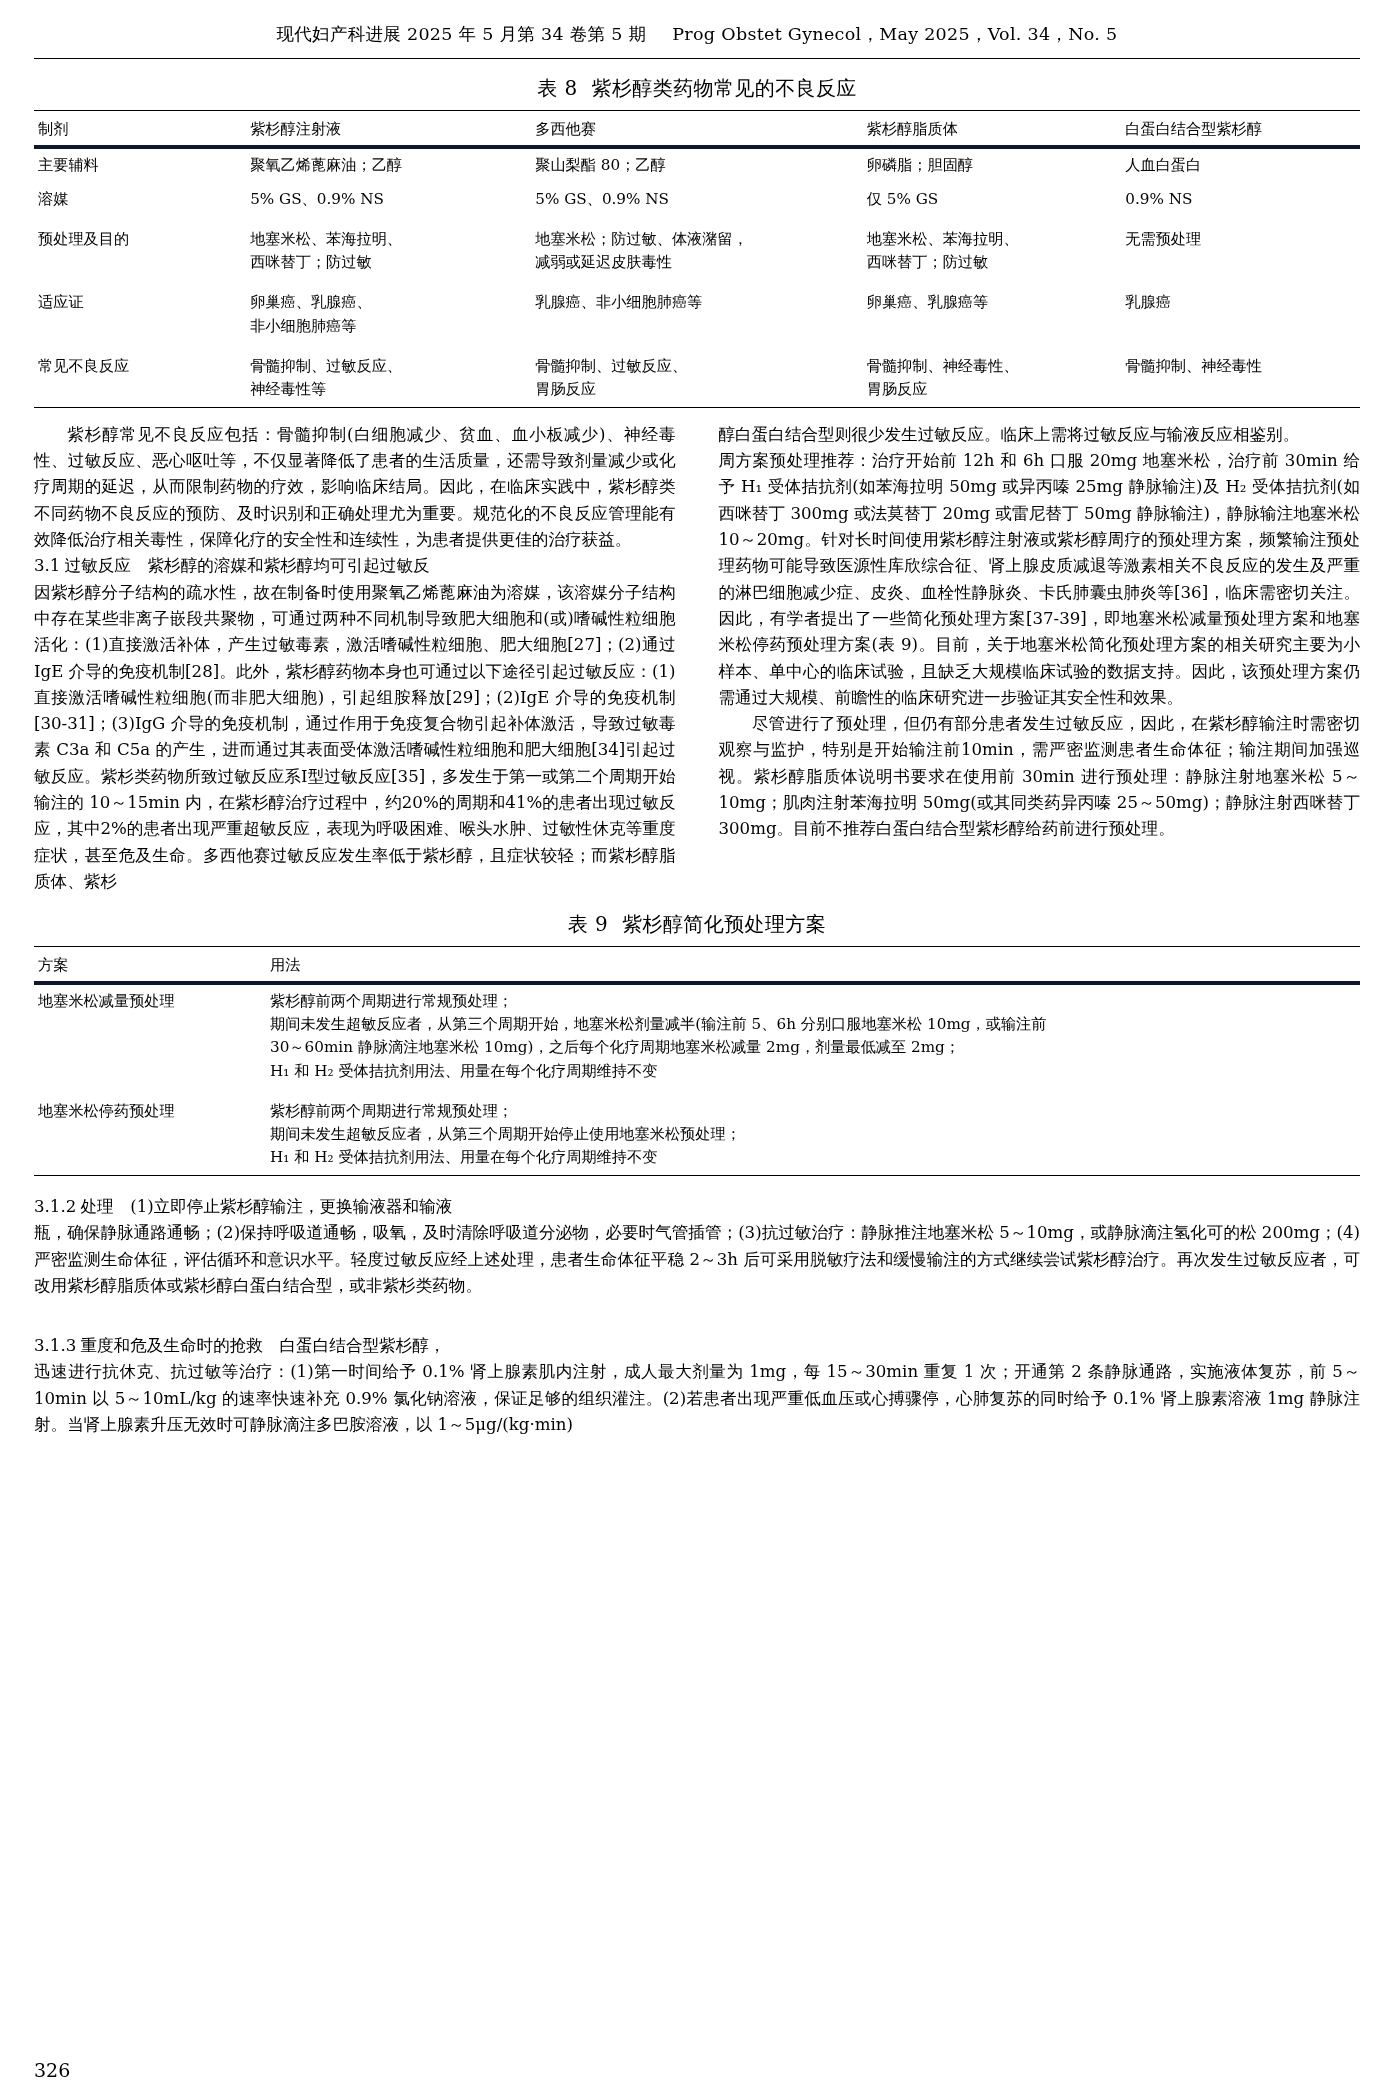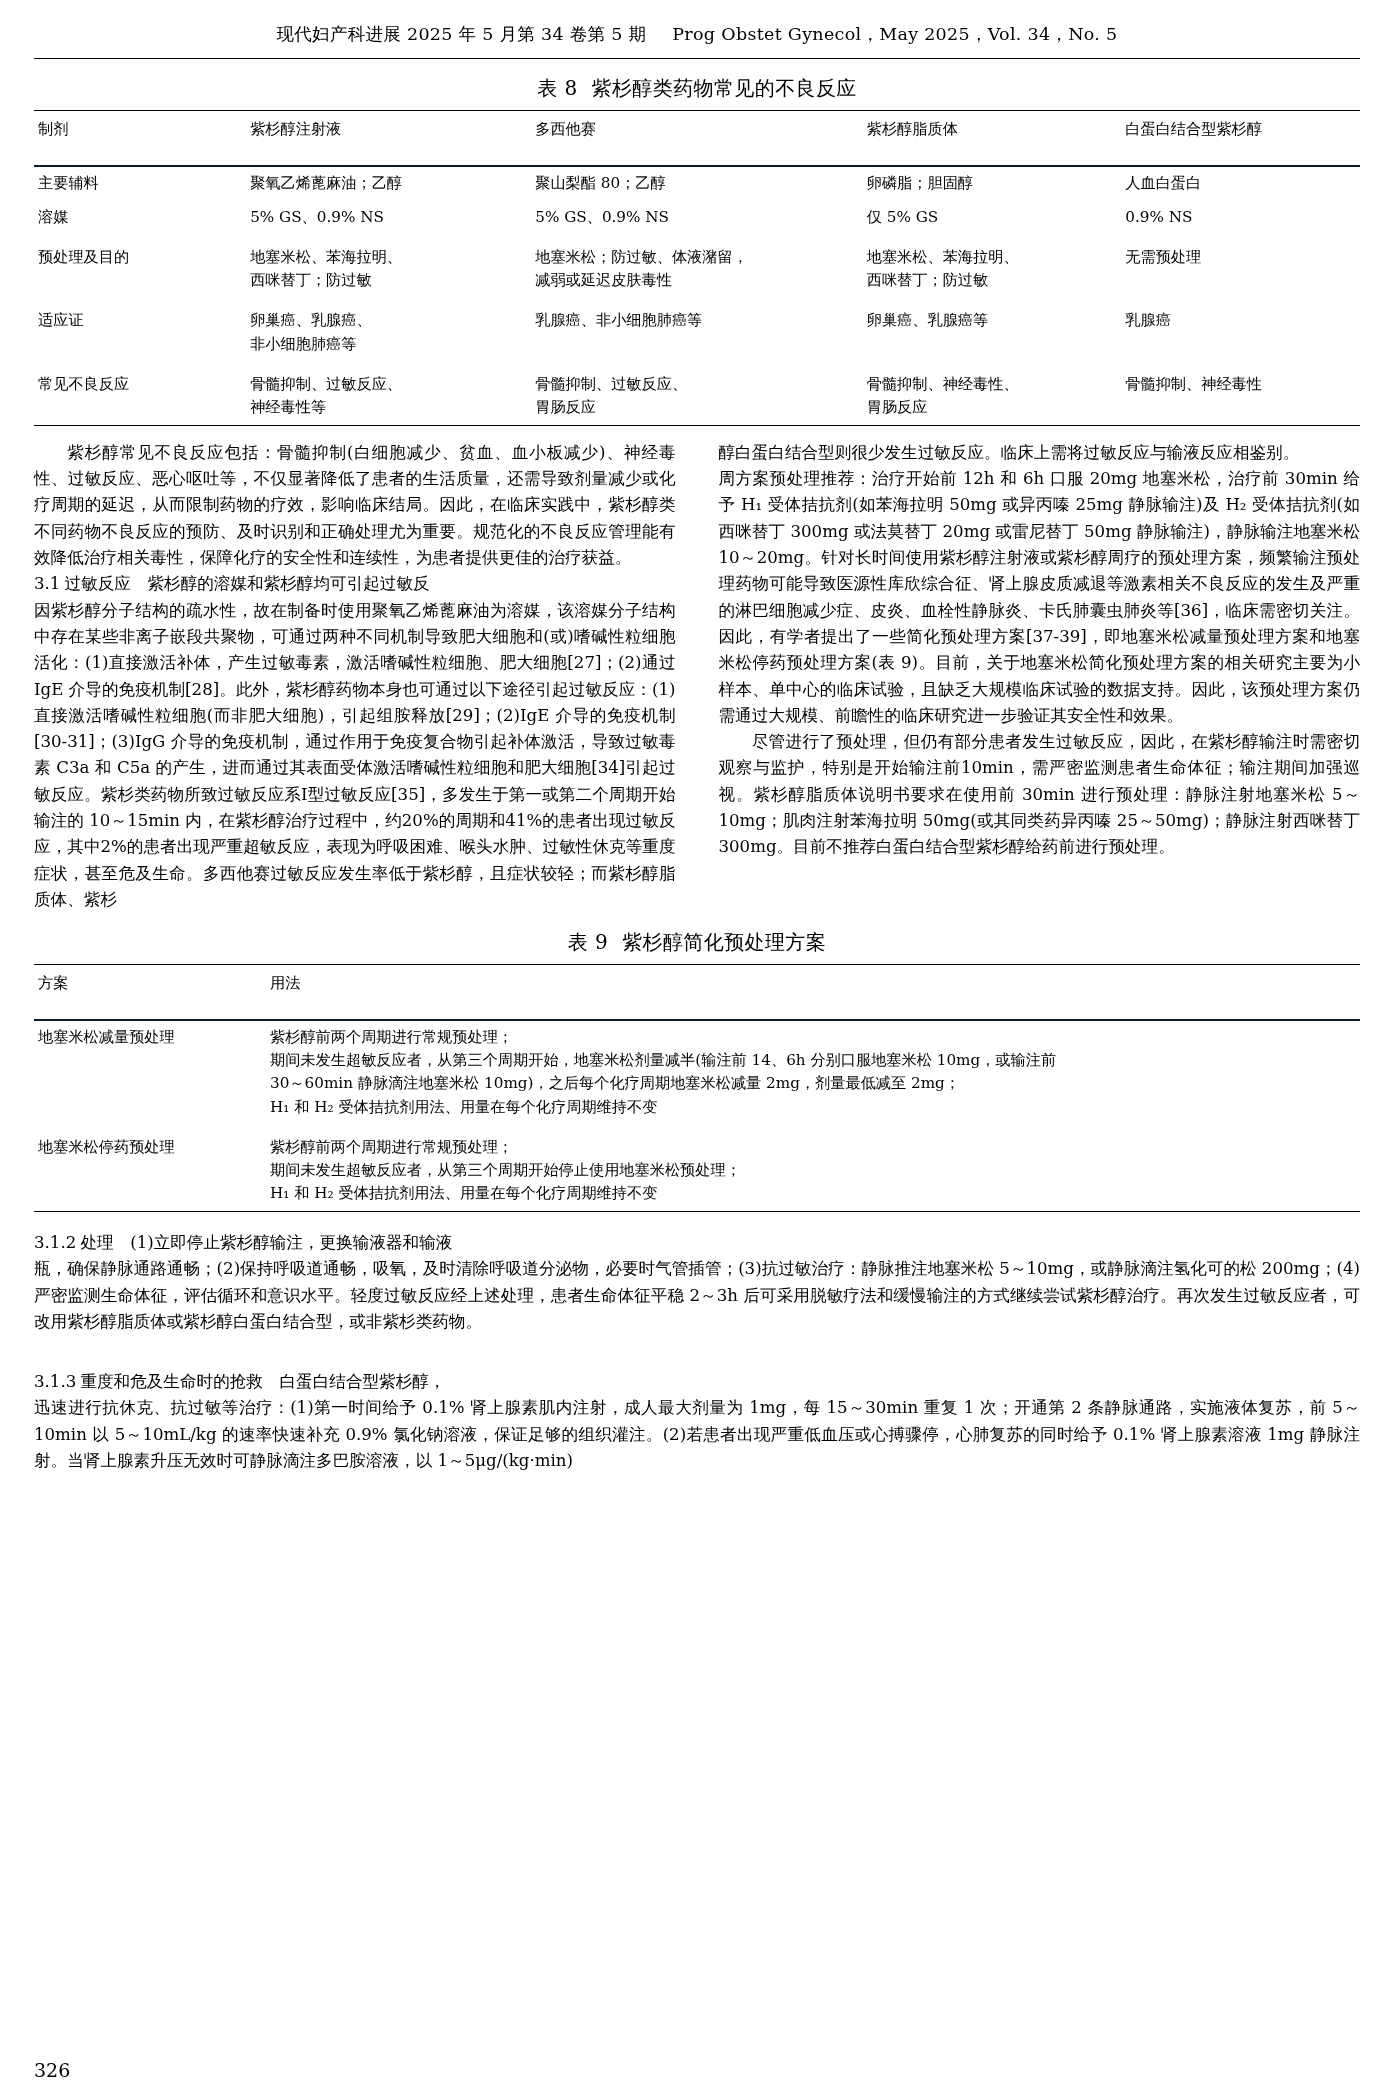--- a/index.html
+++ b/index.html
@@ -50,23 +50,23 @@
     line-height: 1.52;
   }
   table.tbl th, table.tbl td {
     text-align: left;
     vertical-align: top;
     padding: 5px 6px 6px 4px;
     font-weight: normal;
   }
   table.tbl thead th {
     border-top: 1.6px solid #000;
-    border-bottom: 2px solid #0f172a;
+    border-bottom: 4px solid #0f172a;
     padding-top: 7px;
-    padding-bottom: 24px;
+    padding-bottom: 4px;
   }
   table.tbl tbody tr:last-child td {
     border-bottom: 1.6px solid #000;
   }
   table.tbl .pad-row td { padding-bottom: 12px; }
   .t8 col.c1 { width: 16%; }
   .t8 col.c2 { width: 21.5%; }
   .t8 col.c3 { width: 25%; }
   .t8 col.c4 { width: 19.5%; }
   .t8 col.c5 { width: 18%; }
@@ -254,21 +254,21 @@
       <tr>
         <th>方案</th>
         <th>用法</th>
       </tr>
     </thead>
     <tbody>
       <tr class="pad-row">
         <td>地塞米松减量预处理</td>
         <td>
           <span class="cell-line">紫杉醇前两个周期进行常规预处理；</span>
-          <span class="cell-line">期间未发生超敏反应者，从第三个周期开始，地塞米松剂量减半(输注前 14、6h 分别口服地塞米松 10mg，或输注前</span>
+          <span class="cell-line">期间未发生超敏反应者，从第三个周期开始，地塞米松剂量减半(输注前 5、6h 分别口服地塞米松 10mg，或输注前</span>
           <span class="cell-line">30～60min 静脉滴注地塞米松 10mg)，之后每个化疗周期地塞米松减量 2mg，剂量最低减至 2mg；</span>
           <span class="cell-line">H₁ 和 H₂ 受体拮抗剂用法、用量在每个化疗周期维持不变</span>
         </td>
       </tr>
       <tr>
         <td>地塞米松停药预处理</td>
         <td>
           <span class="cell-line">紫杉醇前两个周期进行常规预处理；</span>
           <span class="cell-line">期间未发生超敏反应者，从第三个周期开始停止使用地塞米松预处理；</span>
           <span class="cell-line">H₁ 和 H₂ 受体拮抗剂用法、用量在每个化疗周期维持不变</span>

